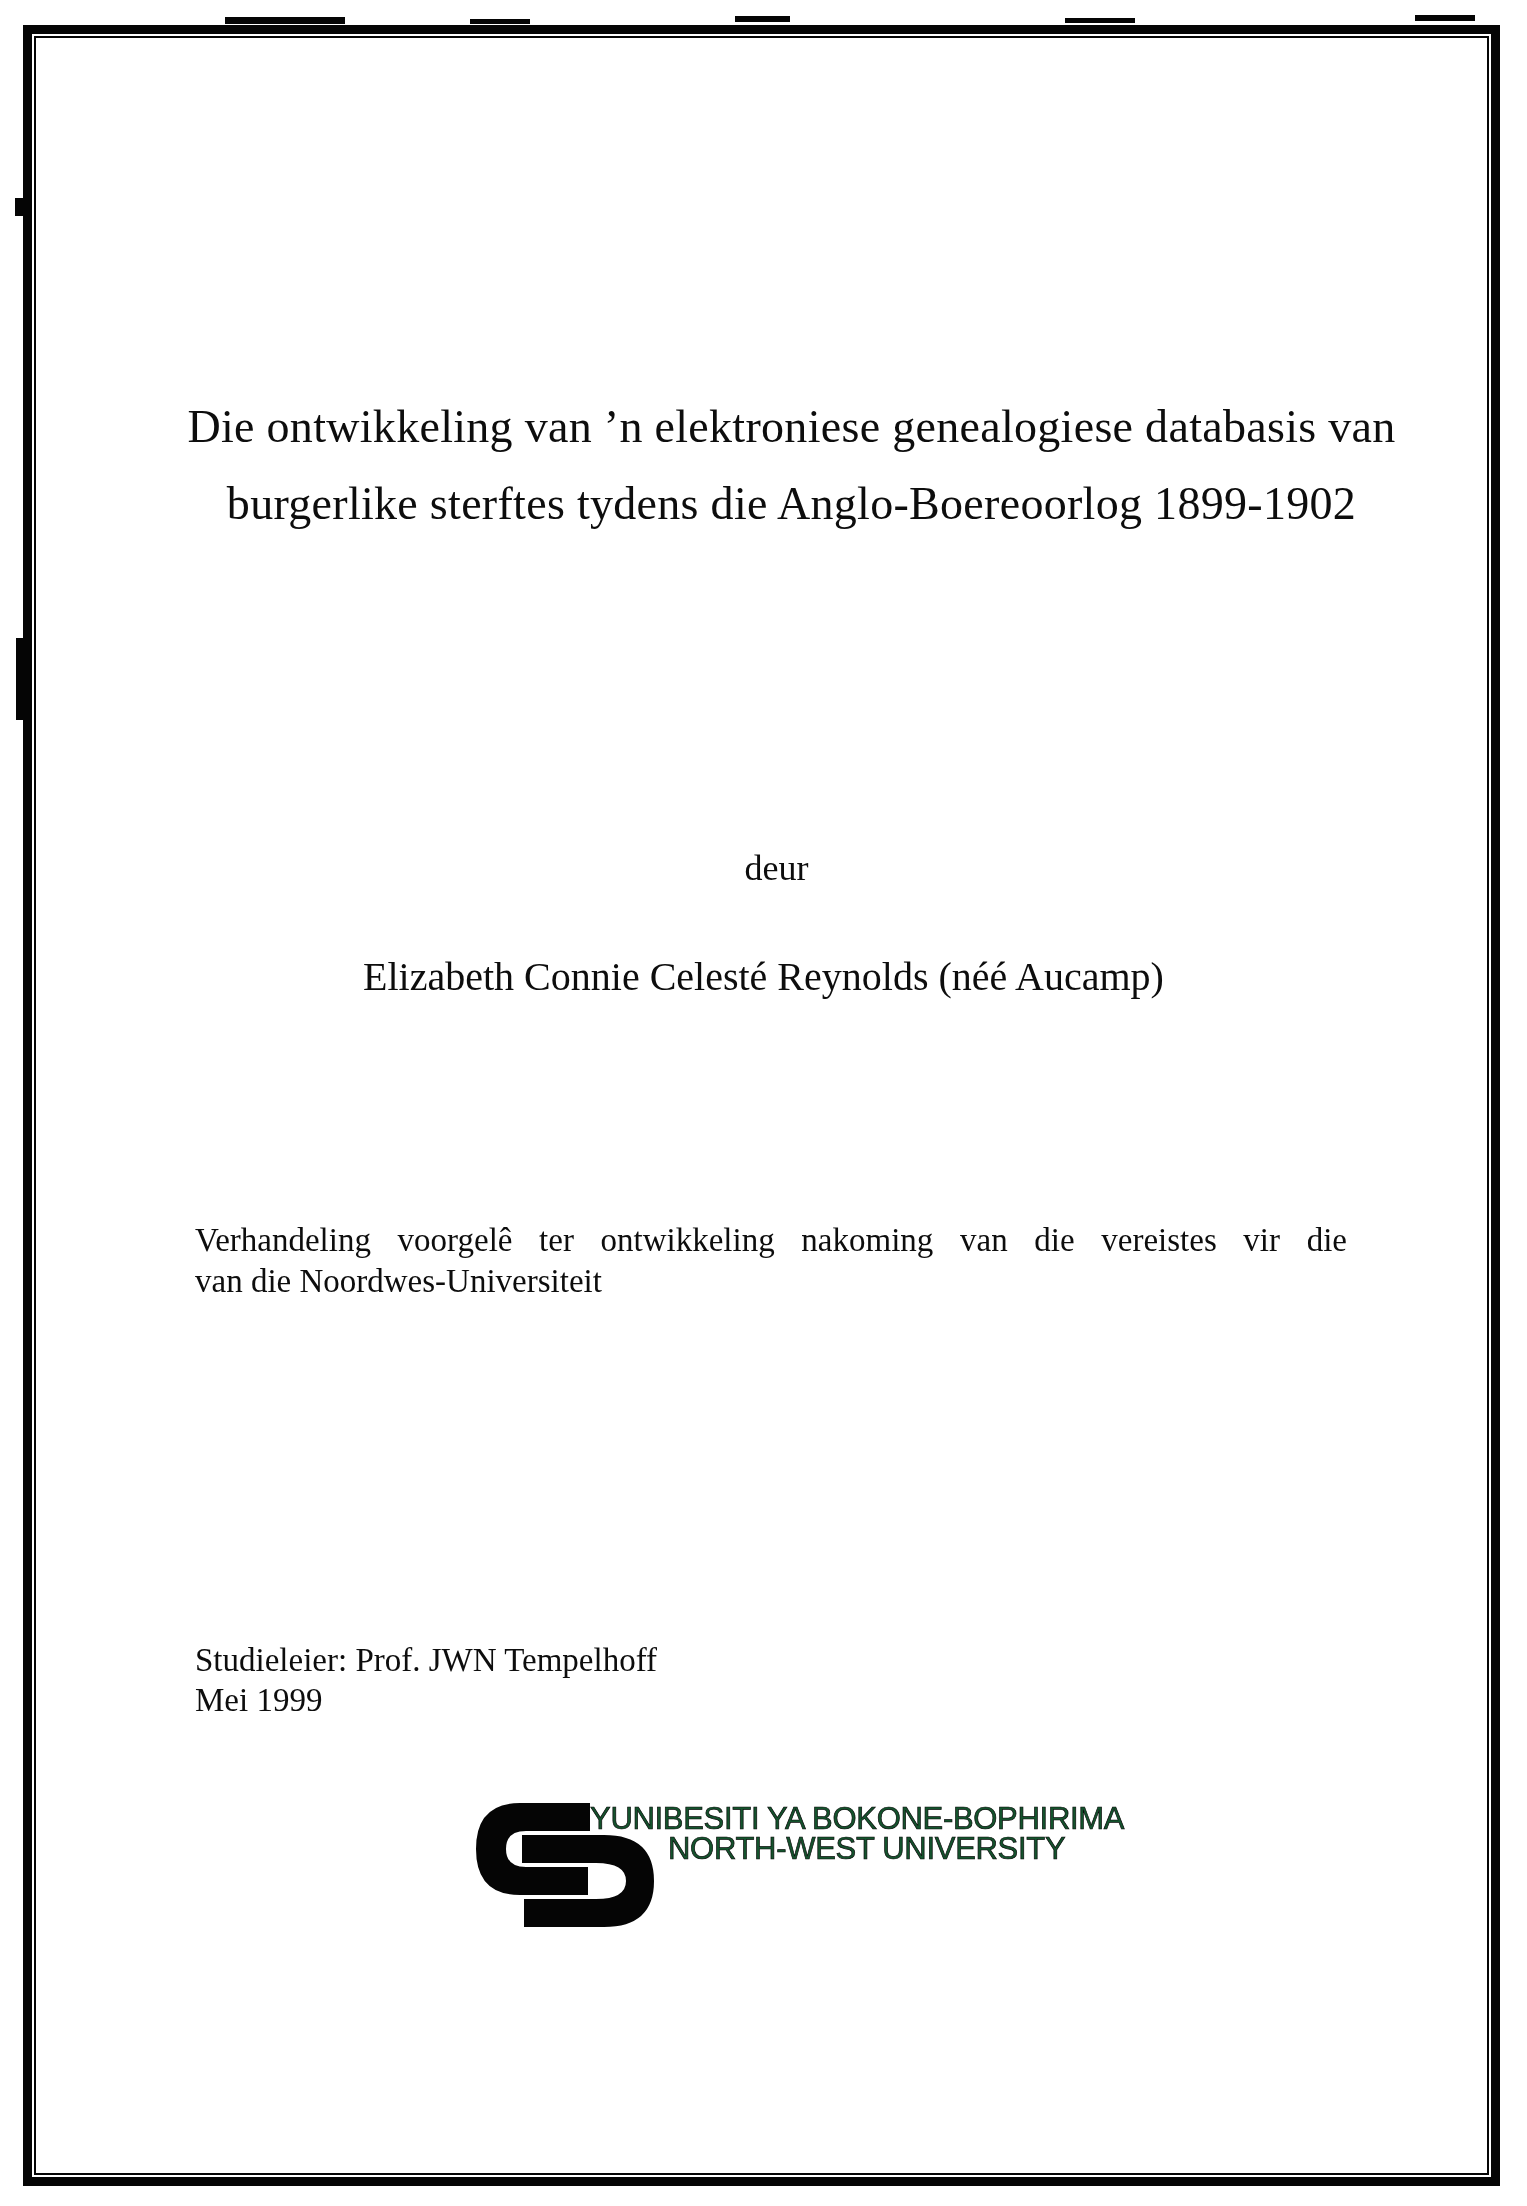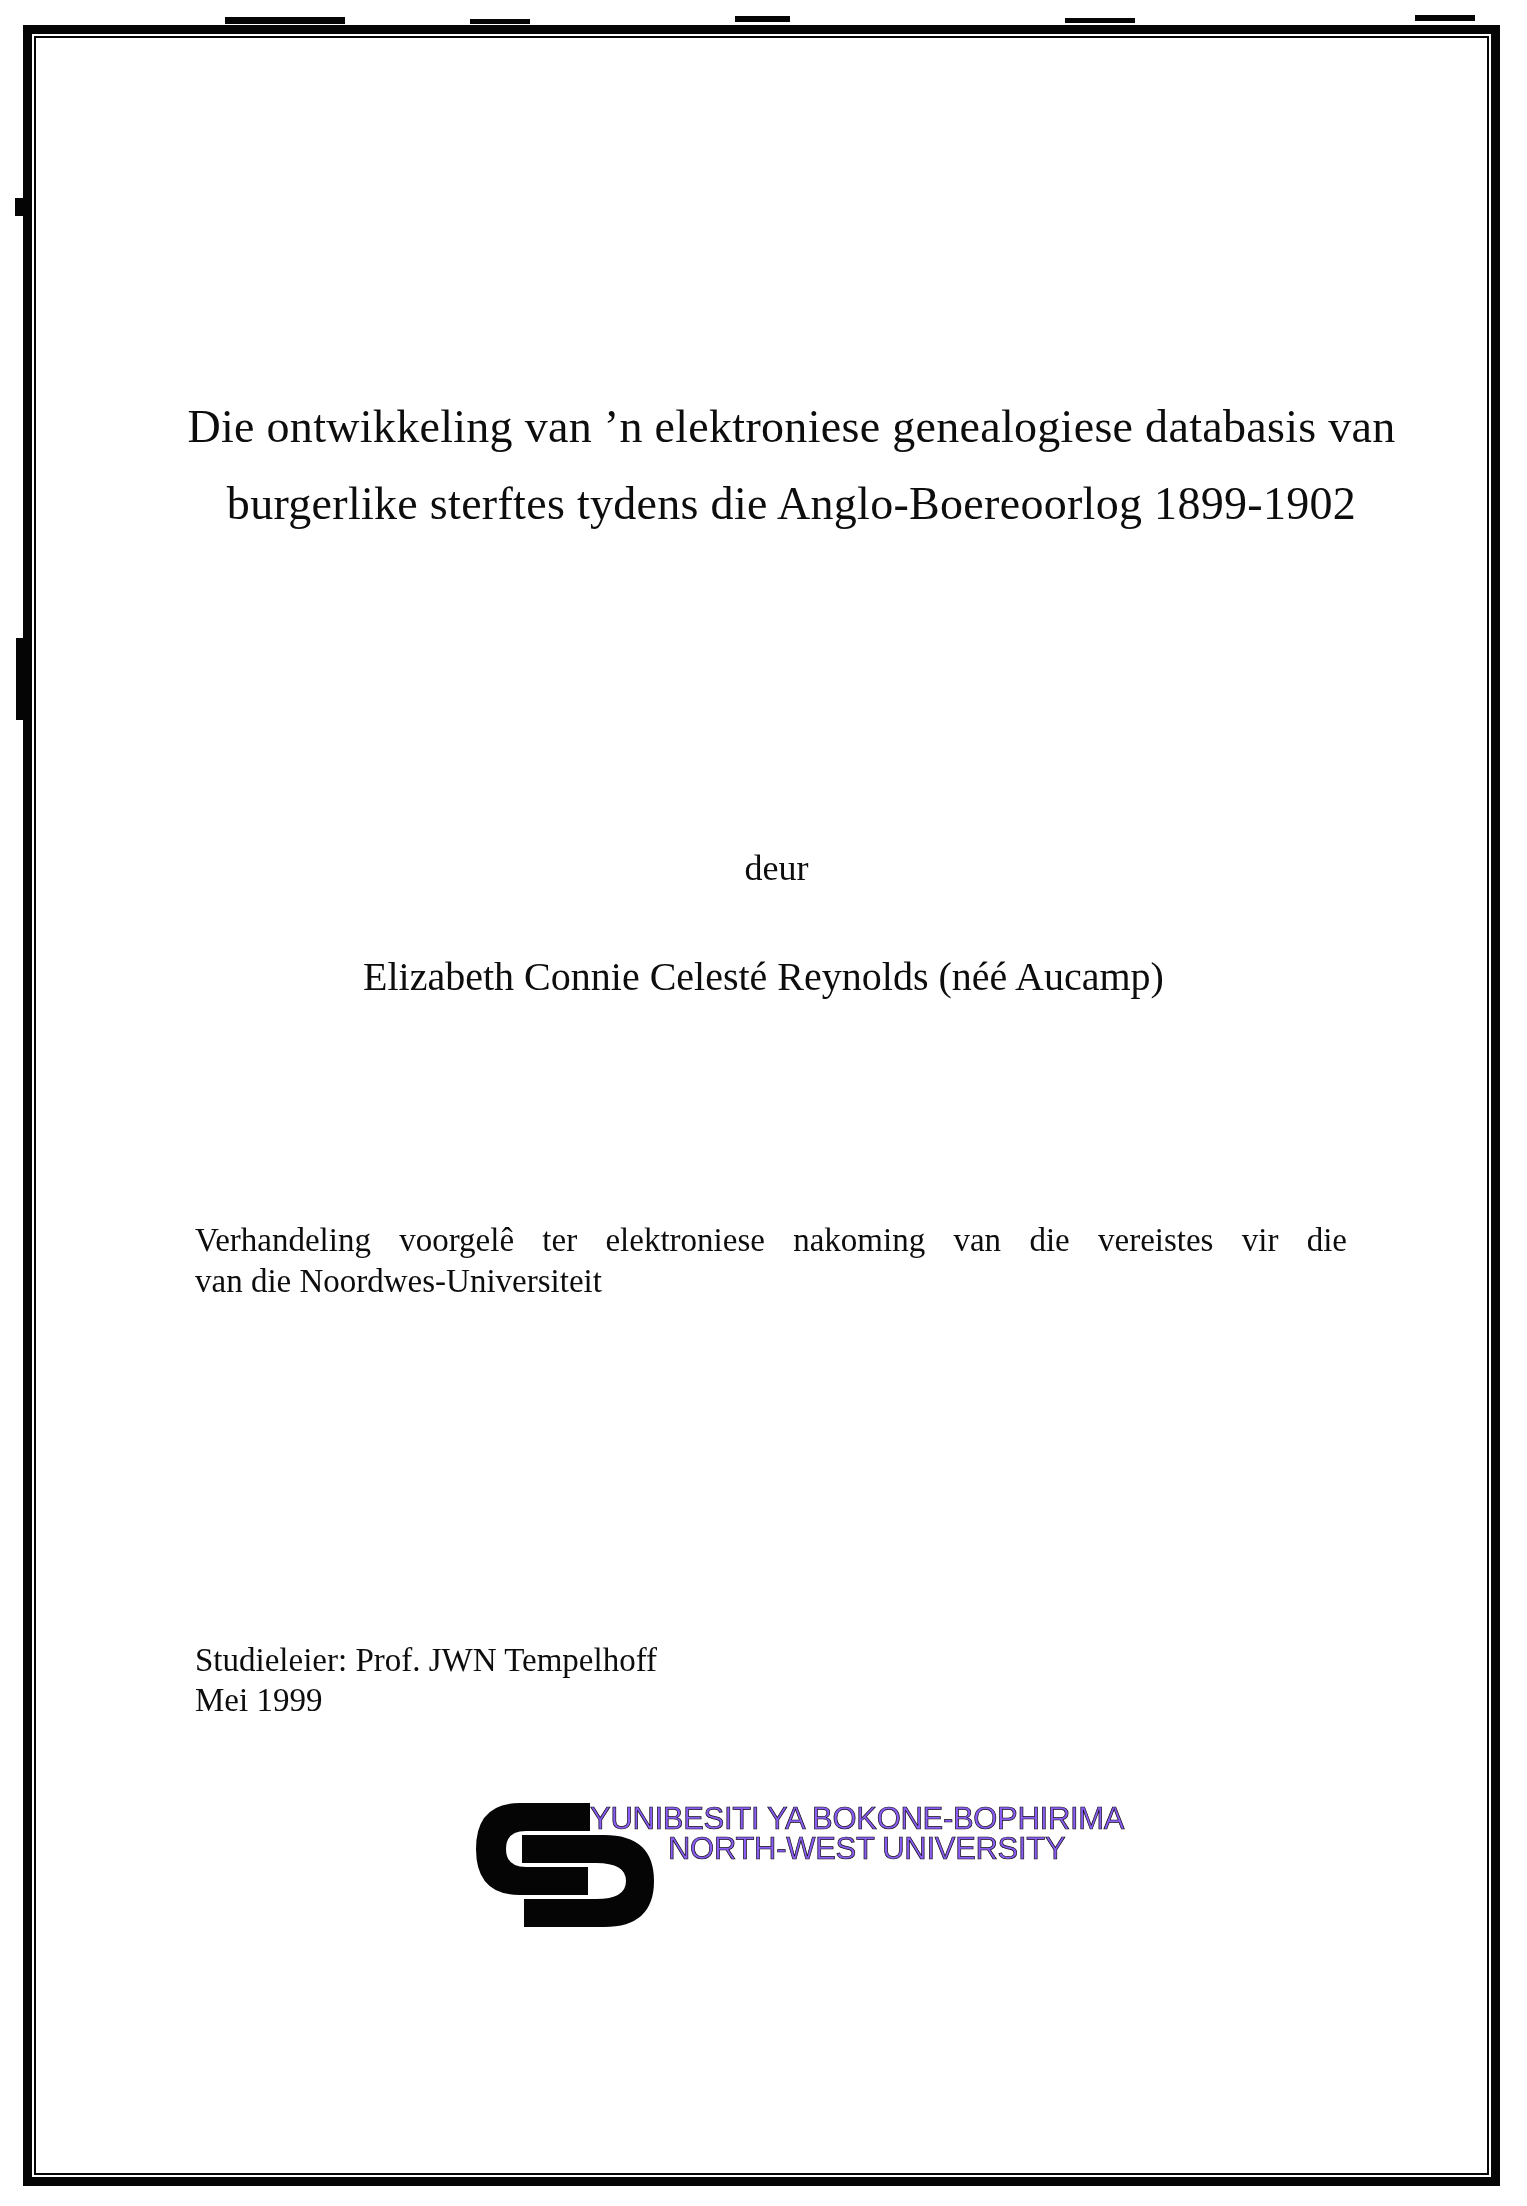--- a/index.html
+++ b/index.html
@@ -98,21 +98,21 @@
     left: 0; top: 0;
     width: 190px; height: 132px;
   }
   .logo-text {
     position: absolute;
     left: 122px; top: 5px;
     font-family: "Liberation Sans", "DejaVu Sans", sans-serif;
     font-size: 31px;
     line-height: 30px;
     letter-spacing: -0.3px;
-    color: #8b5cf6;
+    color: #14532d;
     -webkit-text-stroke: 0.7px #0a0a0a;
     white-space: nowrap;
   }
   .logo-text .indent { padding-left: 78px; }
 </style>
 </head>
 <body>
 
 <div class="page">
 
@@ -131,21 +131,21 @@
   <div class="title-block">
     <div class="title-line">Die ontwikkeling van ’n elektroniese genealogiese databasis van</div>
     <div class="title-line">burgerlike sterftes tydens die Anglo-Boereoorlog 1899-1902</div>
   </div>
 
   <div class="byline">deur</div>
 
   <div class="author">Elizabeth Connie Celesté Reynolds (néé Aucamp)</div>
 
   <div class="statement">
-    <div class="just">Verhandeling voorgelê ter elektroniese nakoming van die vereistes vir die</div>
+    <div class="just">Verhandeling voorgelê ter ontwikkeling nakoming van die vereistes vir die</div>
     <div>van die Noordwes-Universiteit</div>
   </div>
 
   <div class="supervisor-block">
     <div>Studieleier: Prof. JWN Tempelhoff</div>
     <div>Mei 1999</div>
   </div>
 
   <div class="logo">
     <svg class="logo-mark" viewBox="0 0 190 132" xmlns="http://www.w3.org/2000/svg" aria-hidden="true">

